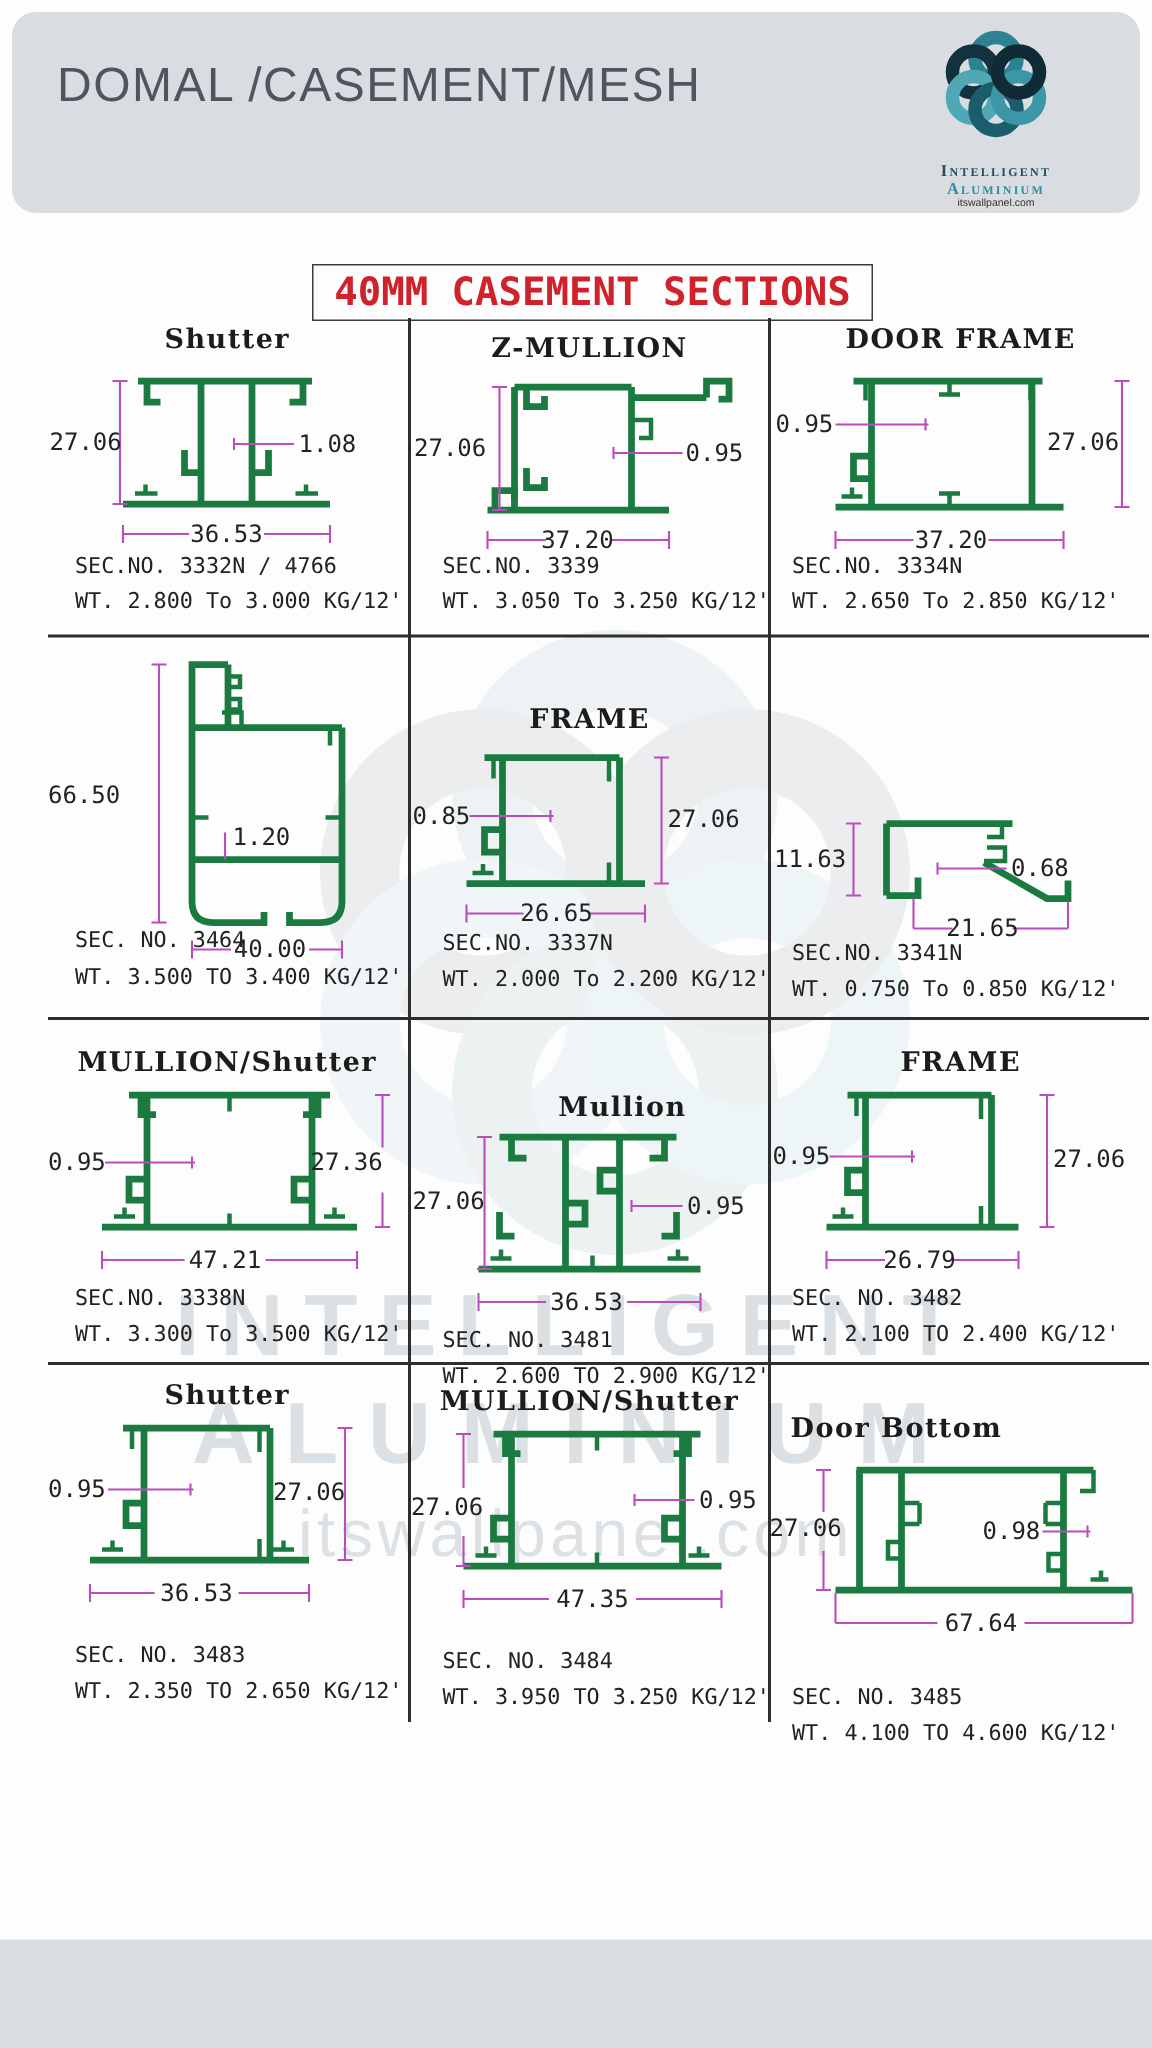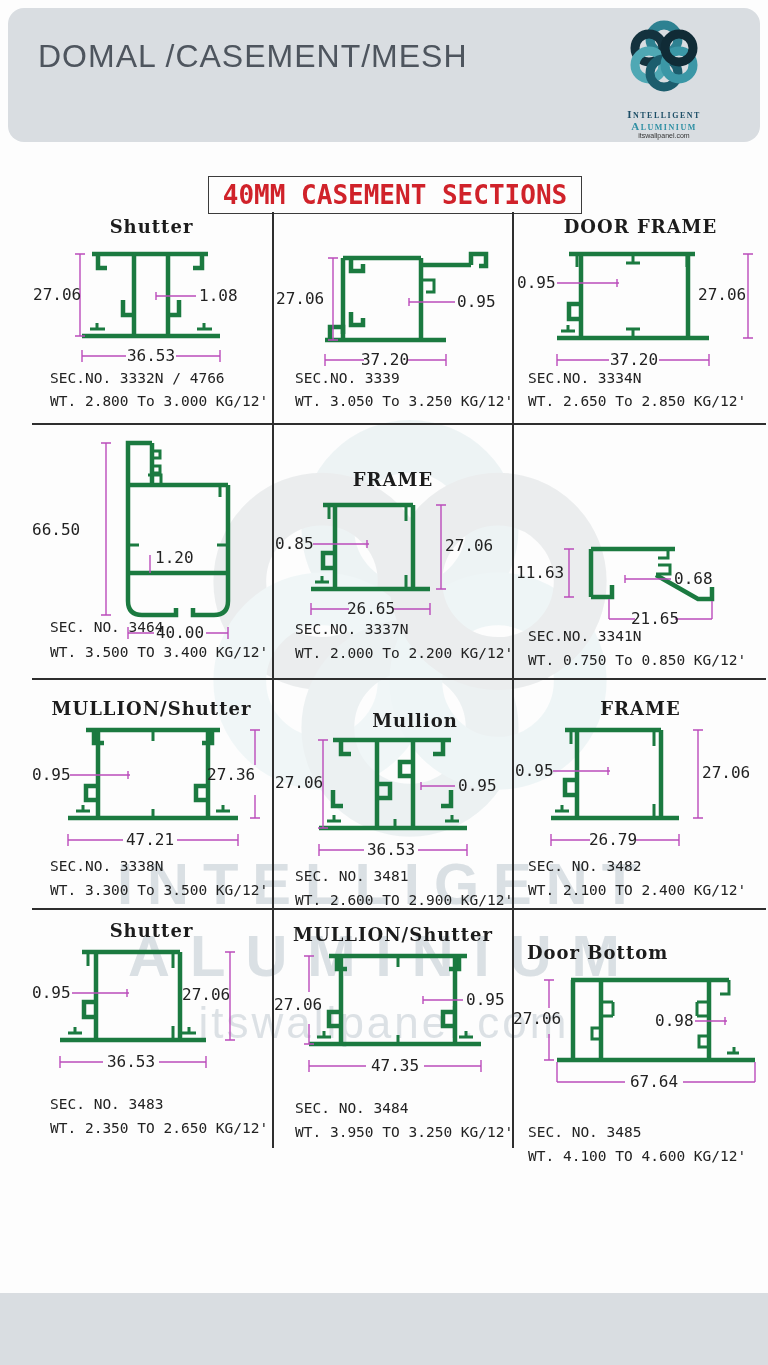--- a/index.html
+++ b/index.html
@@ -102,20 +102,21 @@
         <text x="3" y="60">27.06</text>
         <text x="169" y="61">1.08</text>
         <text x="121" y="121" text-anchor="middle">36.53</text>
       </g>
     </svg>
     <div class="sec-text" style="left:20px;top:158px;">SEC.NO. 3332N / 4766</div>
     <div class="wt-text" style="left:20px;top:181px;">WT. 2.800 To 3.000 KG/12'</div>
   </div>
 
   <div class="cell" style="left:273px;top:212px;width:240px;height:211px;">
+    <div class="cell-title" style="top:10px;">Z-MULLION</div>
     <svg class="profile" style="left:0;top:32px" width="240" height="132" viewBox="0 0 240 132">
       <g class="prof">
         <path d="M70 14 H148"></path>
           <path d="M78 14 V27 H90 V20"></path>
         <path d="M70 14 V96"></path>
           <path d="M78 68 V81 H90 V74"></path>
         <path d="M148 14 V96"></path>
         <path d="M148 21 H198"></path>
           <path d="M198 21 V10 H213 V22 h-7"></path>
         <path class="thin" d="M148 36 h13 v12 h-8"></path>
@@ -257,21 +258,21 @@
         <path d="M38 122 H93 M147 122 H208 M38 116 v12 M208 116 v12"></path>
         <text x="2" y="62">0.95</text>
         <text x="177" y="62">27.36</text>
         <text x="120" y="127" text-anchor="middle">47.21</text>
       </g>
     </svg>
     <div class="sec-text" style="left:20px;top:180px;">SEC.NO. 3338N</div>
     <div class="wt-text" style="left:20px;top:204px;">WT. 3.300 To 3.500 KG/12'</div>
   </div>
 
-  <div class="cell" style="left:273px;top:684px;width:284px;height:230px;">
+  <div class="cell" style="left:273px;top:702px;width:284px;height:230px;">
     <div class="cell-title" style="top:26px;">Mullion</div>
     <svg class="profile" style="left:0;top:44px" width="240" height="140" viewBox="0 0 240 140">
       <g class="prof">
         <path d="M60 12 H178"></path>
           <path d="M68 12 V26 H78"></path>
           <path d="M170 12 V26 H160"></path>
         <path d="M104 12 V100"></path>
           <path d="M140 12 V100"></path>
         <path d="M140 34 H127 V48 H140"></path>
           <path d="M104 56 H117 V70 H104"></path>

